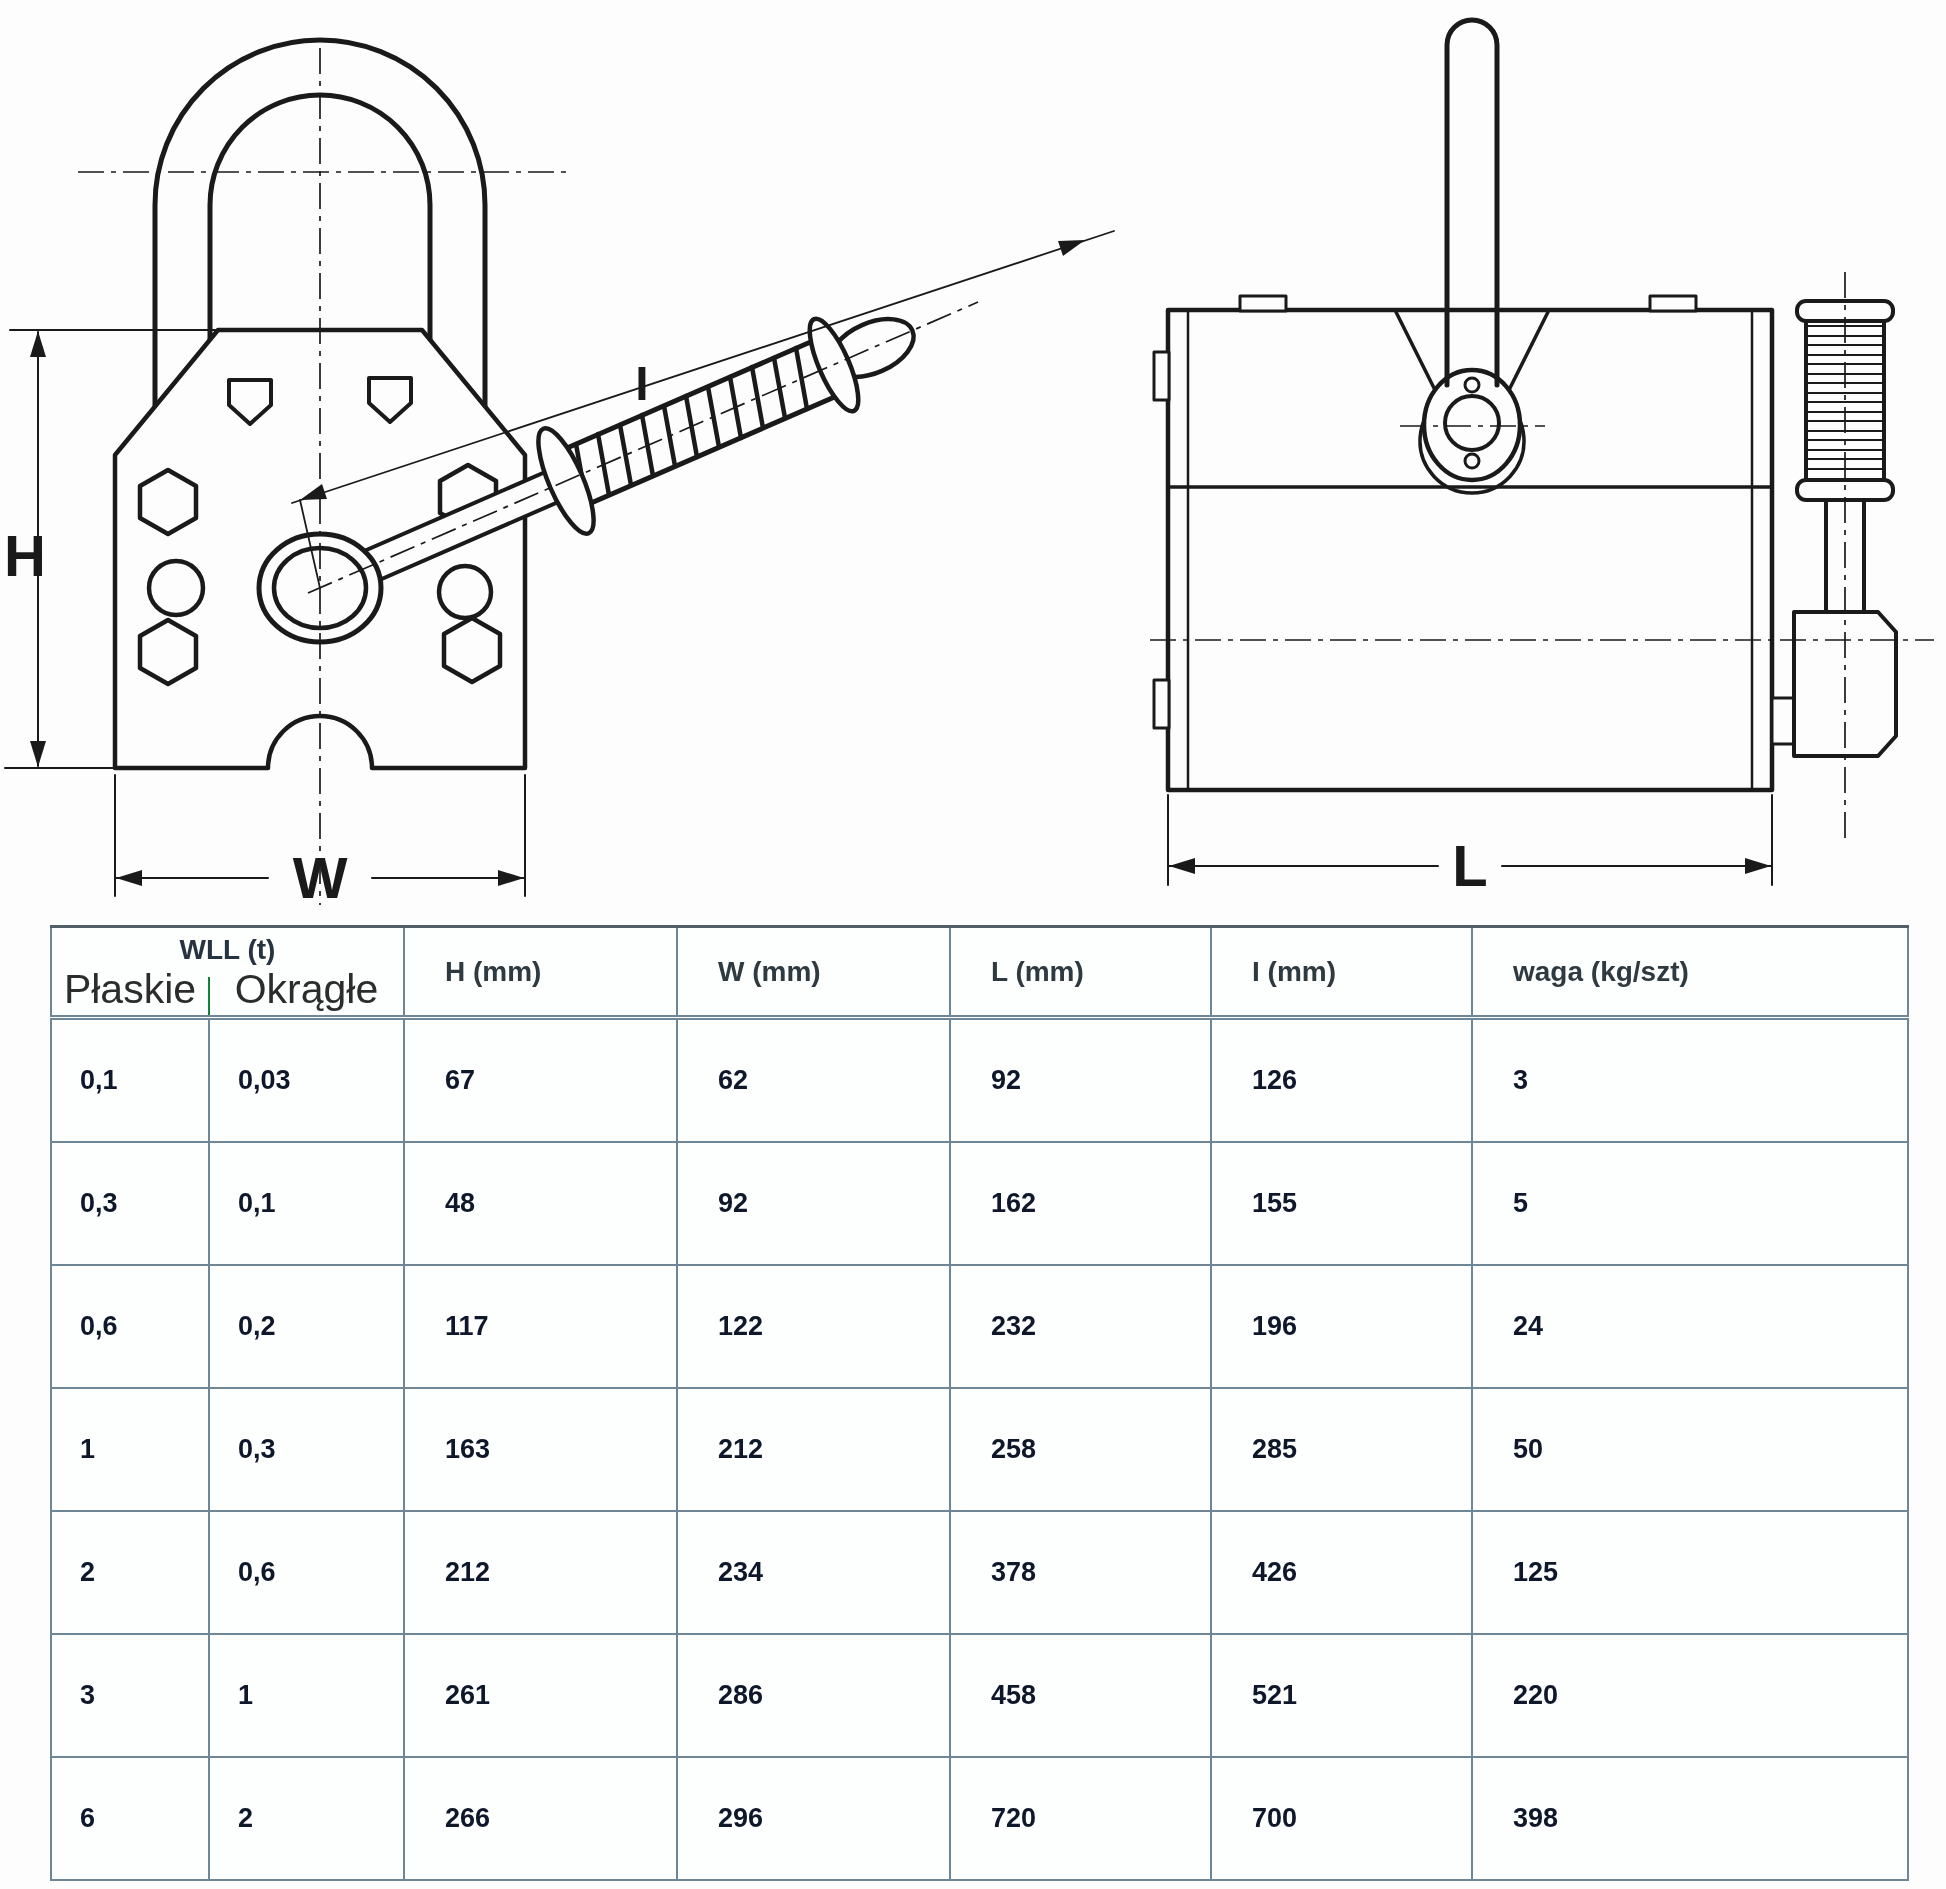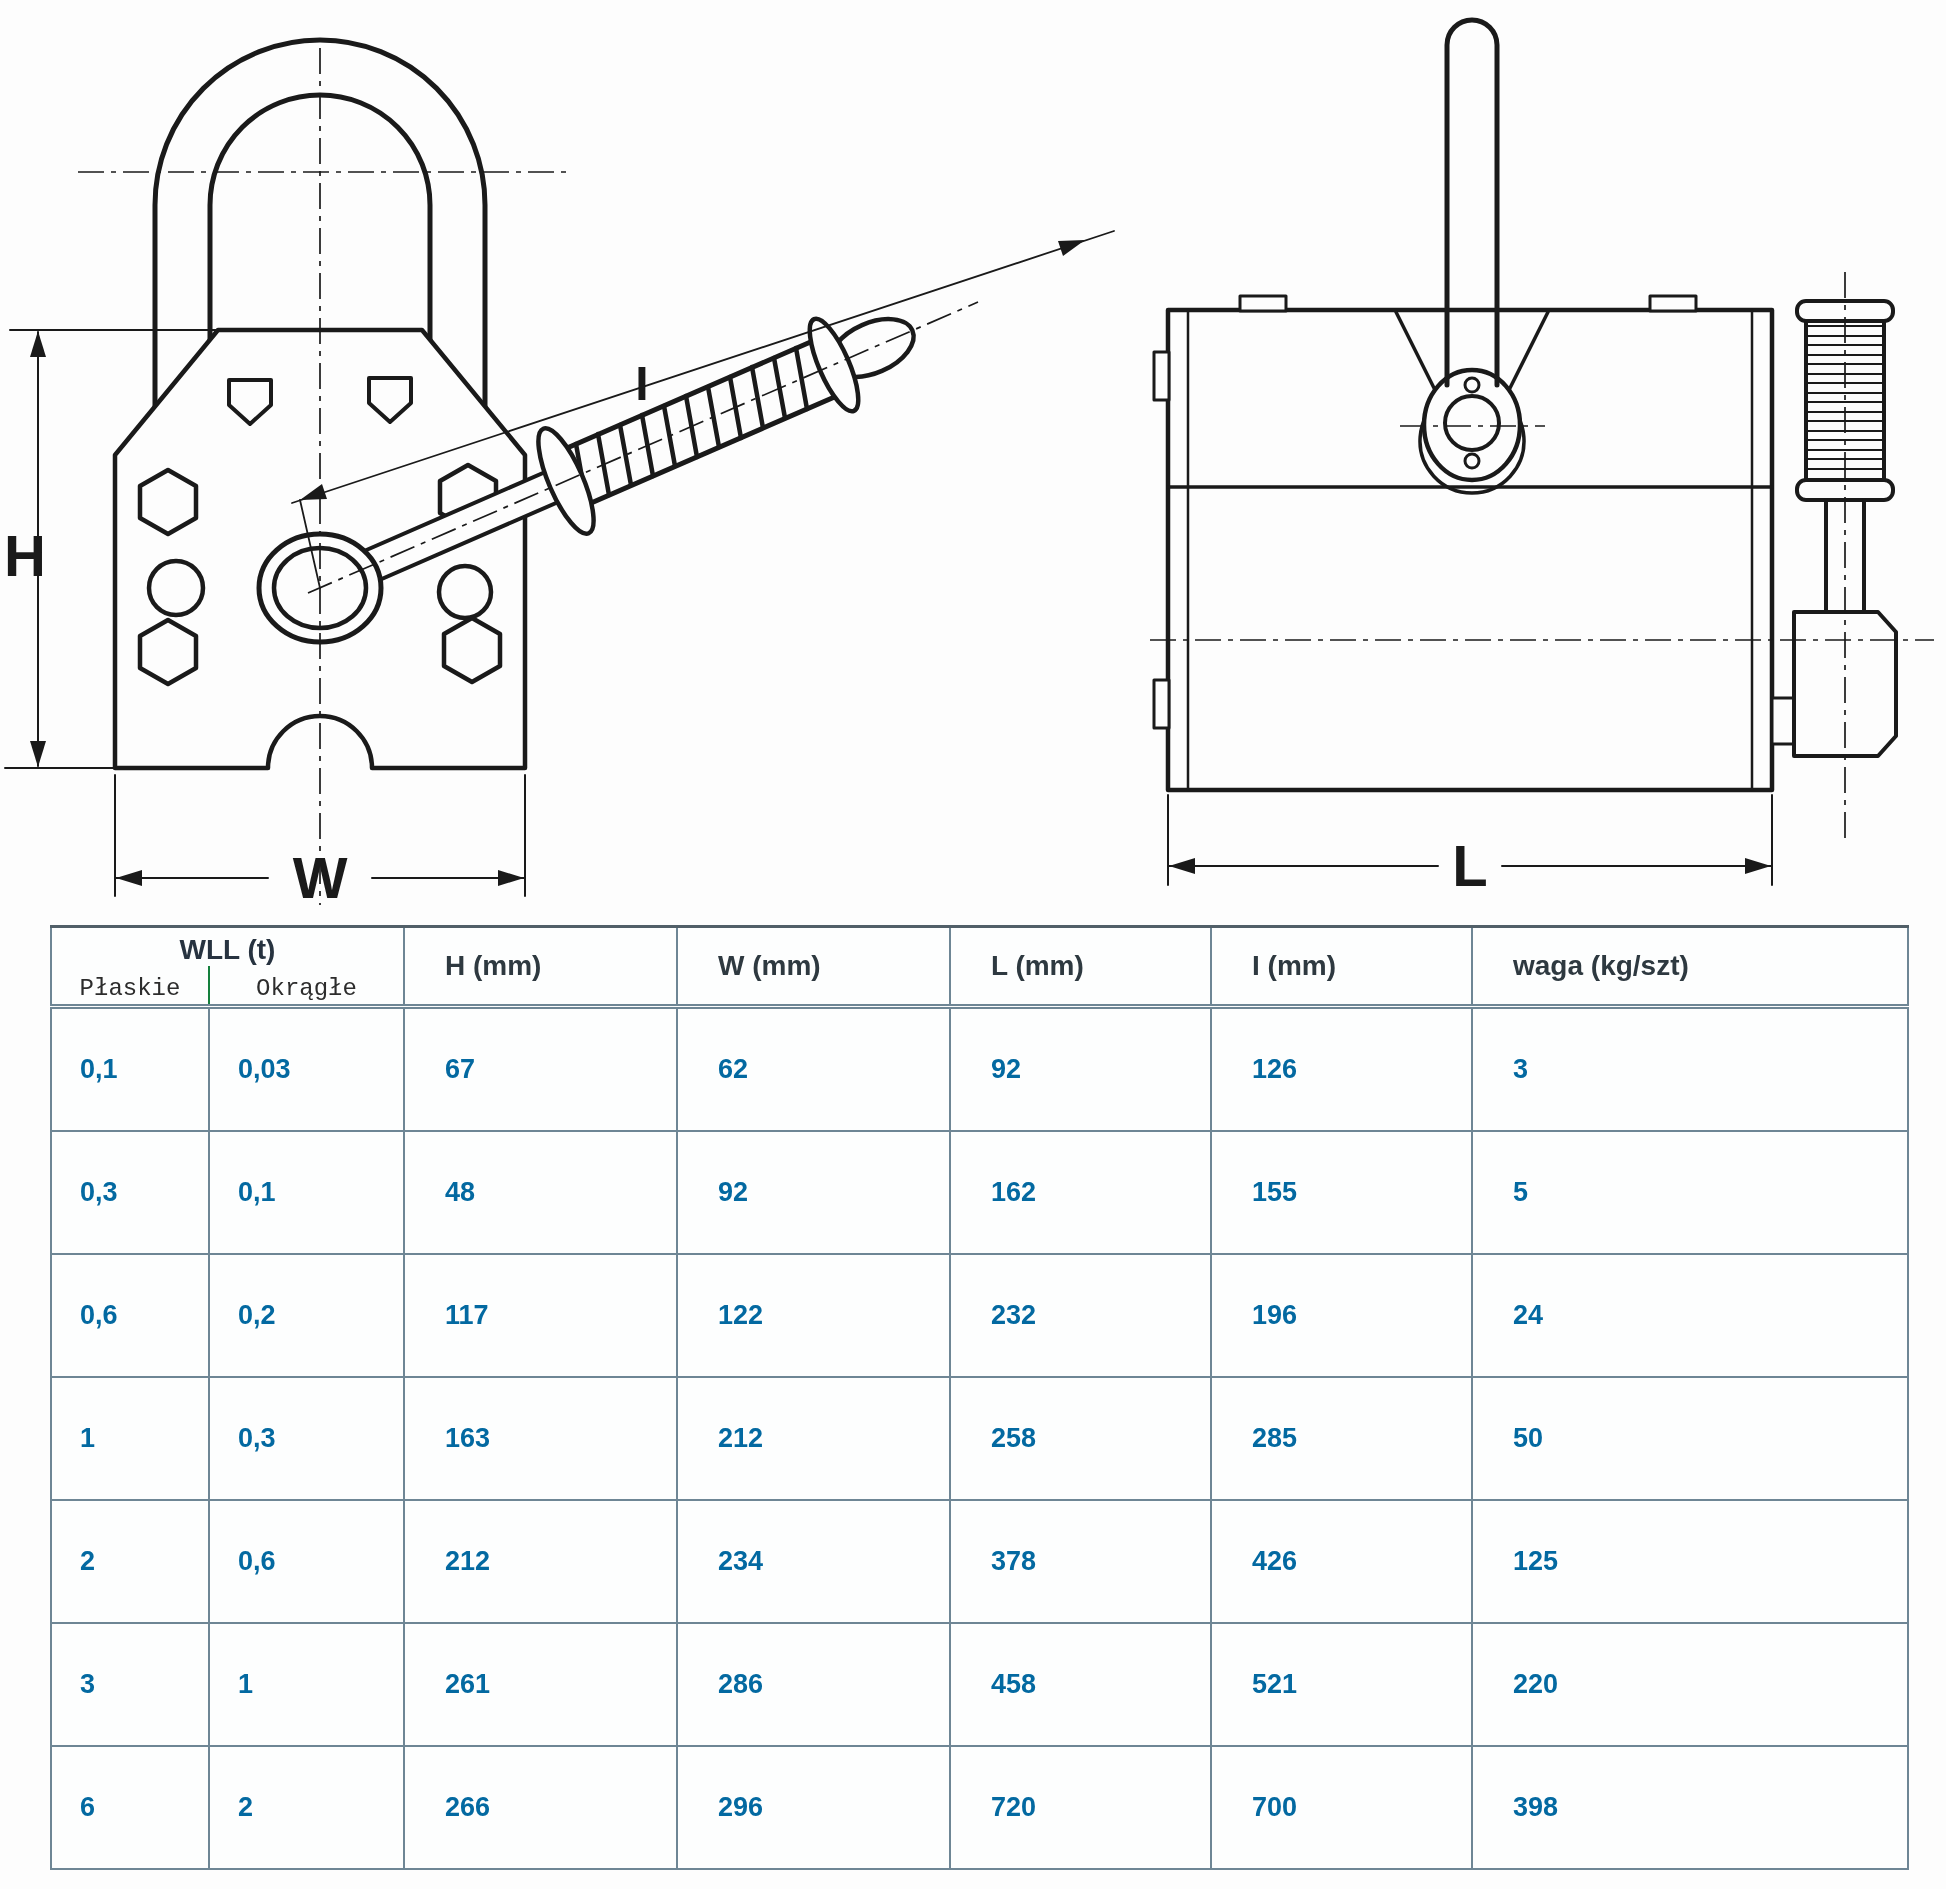--- a/index.html
+++ b/index.html
@@ -7,28 +7,28 @@
          font-family:"Liberation Sans",sans-serif;color:#3a3a3a;}
   .drawing{position:absolute;left:0;top:0;}
   
   .spec-table{position:absolute;left:50px;top:925px;border-collapse:collapse;table-layout:fixed;
               background:#fdfefe;border:2px solid #6e8695;border-top:3px solid #515f68;}
   .spec-table col.c1{width:158px}.spec-table col.c2{width:195px}
   .spec-table col.c3{width:273px}.spec-table col.c4{width:273px}
   .spec-table col.c5{width:261px}.spec-table col.c6{width:261px}
   .spec-table col.c7{width:436px}
   .spec-table th,.spec-table td{border:2px solid #6e8695;font-weight:bold;
-              font-size:27px;color:#0369a1;text-align:left;vertical-align:middle;}
+              font-size:27px;color:#0f172a;text-align:left;vertical-align:middle;}
   .spec-table thead th{height:66px;font-size:28px;color:#2e3940;padding:0 8px 0 40px;
               border-bottom:5px double #6e8695;}
   .spec-table thead th.wll{padding:0;text-align:center;vertical-align:top;}
   .wll-title{font-size:28px;font-weight:bold;padding-top:6px;color:#273340;}
   .wll-sub{display:flex;align-items:flex-end;}
-  .wll-sub span{display:block;font-family:Liberation Mono, monospace;font-weight:normal;
-              font-size:24px;color:#2c2c2c;padding-bottom:2px;}
+  .wll-sub span{display:block;font-family:Liberation Sans, sans-serif;font-weight:normal;
+              font-size:41px;color:#2c2c2c;padding-bottom:2px;}
   .wll-sub .sub-flat{flex:0 0 156px;text-align:center;}
   .wll-sub .sub-round{flex:0 0 193px;text-align:left;border-left:2px solid #15803d;height:36px;
               display:flex;align-items:flex-end;justify-content:center;}
   .spec-table tbody td{height:121px;padding:0 10px 0 40px;}
   .spec-table tbody td.n1,.spec-table tbody td.n2{padding-left:28px;}
 </style>
 </head>
 <body>
 
 <div class="stage">

